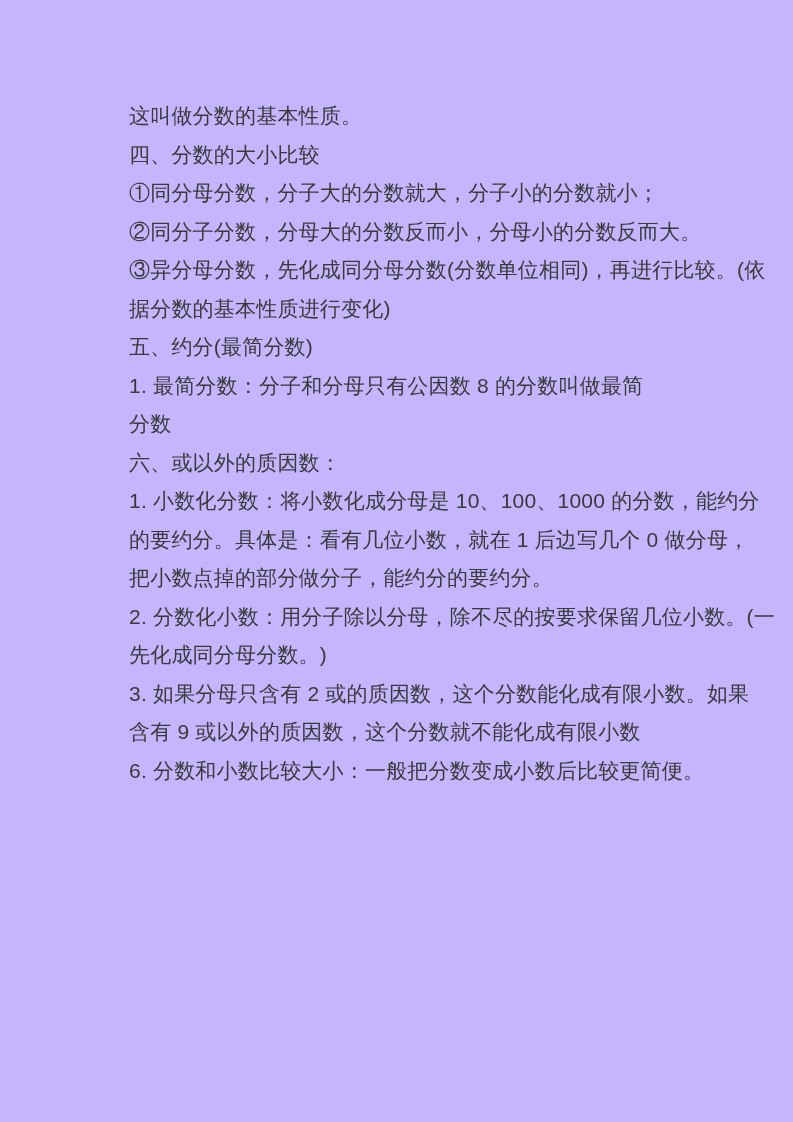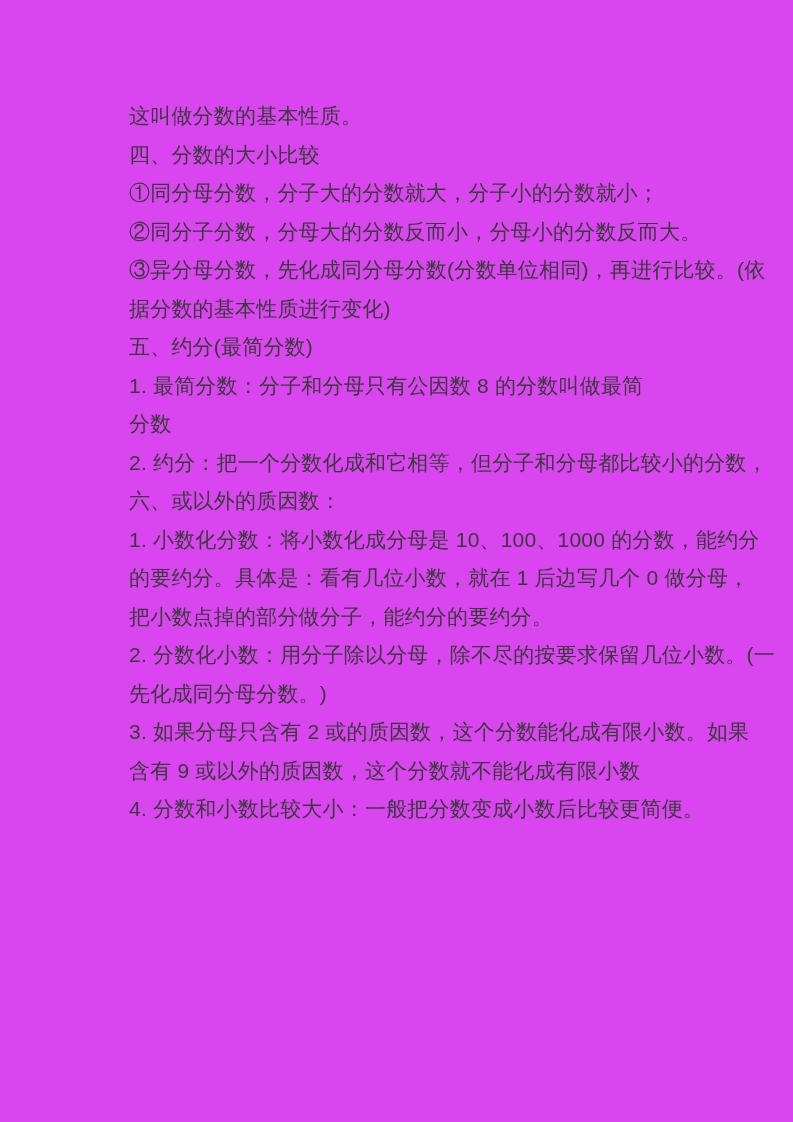--- a/index.html
+++ b/index.html
@@ -4,21 +4,21 @@
 <style>
   html, body {
     margin: 0;
     padding: 0;
     background: #ffffff;
   }
   .page {
     position: relative;
     width: 793px;
     height: 1122px;
-    background: #d946ef;
+    background: #c4b5fd;
     overflow: hidden;
     font-family: "Liberation Sans", sans-serif;
   }
   .textblock {
     position: absolute;
     left: 129px;
     top: 97px;
     width: 600px;
   }
   .line {
@@ -37,24 +37,23 @@
   <div class="textblock">
     <div class="line">这叫做分数的基本性质。</div>
     <div class="line">四、分数的大小比较</div>
     <div class="line">①同分母分数，分子大的分数就大，分子小的分数就小；</div>
     <div class="line">②同分子分数，分母大的分数反而小，分母小的分数反而大。</div>
     <div class="line">③异分母分数，先化成同分母分数(分数单位相同)，再进行比较。(依</div>
     <div class="line">据分数的基本性质进行变化)</div>
     <div class="line">五、约分(最简分数)</div>
     <div class="line">1. 最简分数：分子和分母只有公因数 8 的分数叫做最简</div>
     <div class="line">分数</div>
-    <div class="line">2. 约分：把一个分数化成和它相等，但分子和分母都比较小的分数，</div>
     <div class="line">六、或以外的质因数：</div>
     <div class="line">1. 小数化分数：将小数化成分母是 10、100、1000 的分数，能约分</div>
     <div class="line">的要约分。具体是：看有几位小数，就在 1 后边写几个 0 做分母，</div>
     <div class="line">把小数点掉的部分做分子，能约分的要约分。</div>
     <div class="line">2. 分数化小数：用分子除以分母，除不尽的按要求保留几位小数。(一</div>
     <div class="line">先化成同分母分数。)</div>
     <div class="line">3. 如果分母只含有 2 或的质因数，这个分数能化成有限小数。如果</div>
     <div class="line">含有 9 或以外的质因数，这个分数就不能化成有限小数</div>
-    <div class="line">4. 分数和小数比较大小：一般把分数变成小数后比较更简便。</div>
+    <div class="line">6. 分数和小数比较大小：一般把分数变成小数后比较更简便。</div>
   </div>
 </div>
 
 </body></html>

